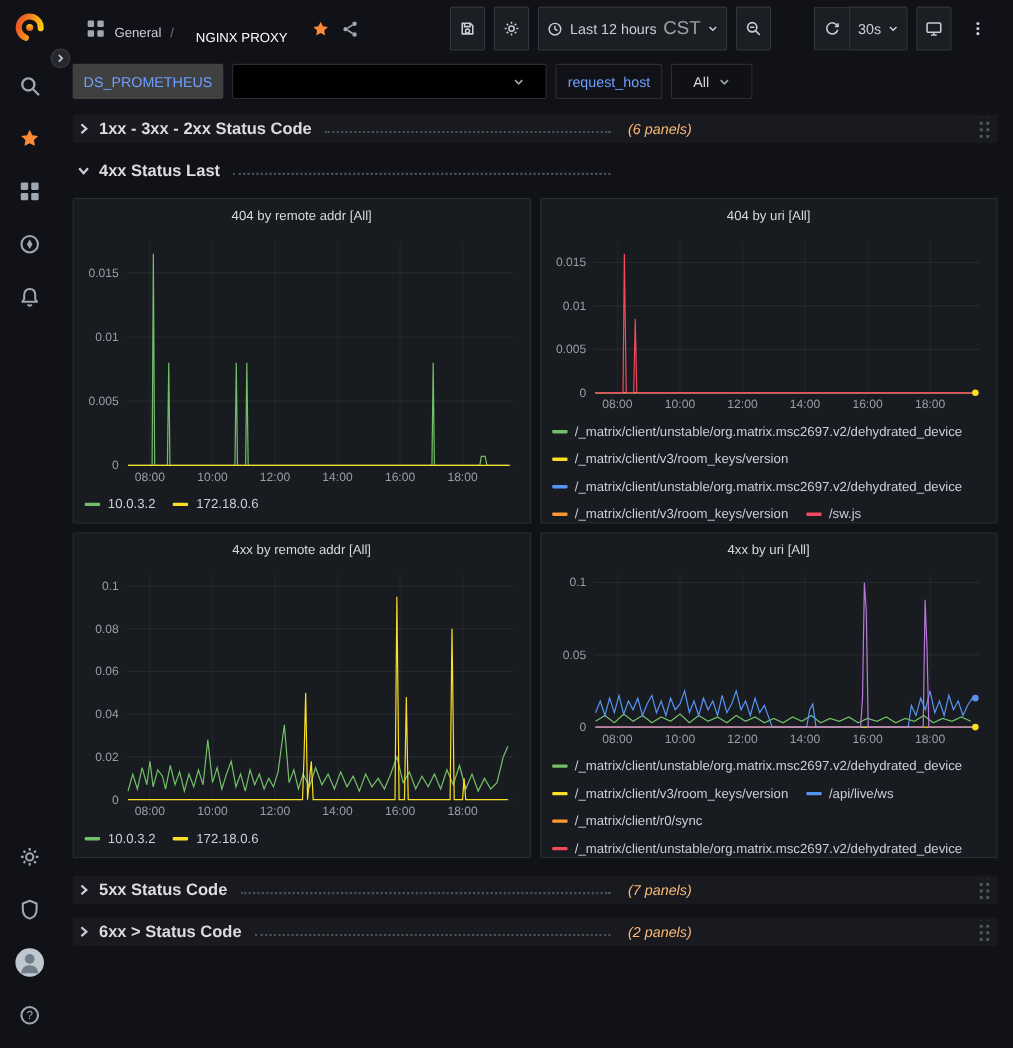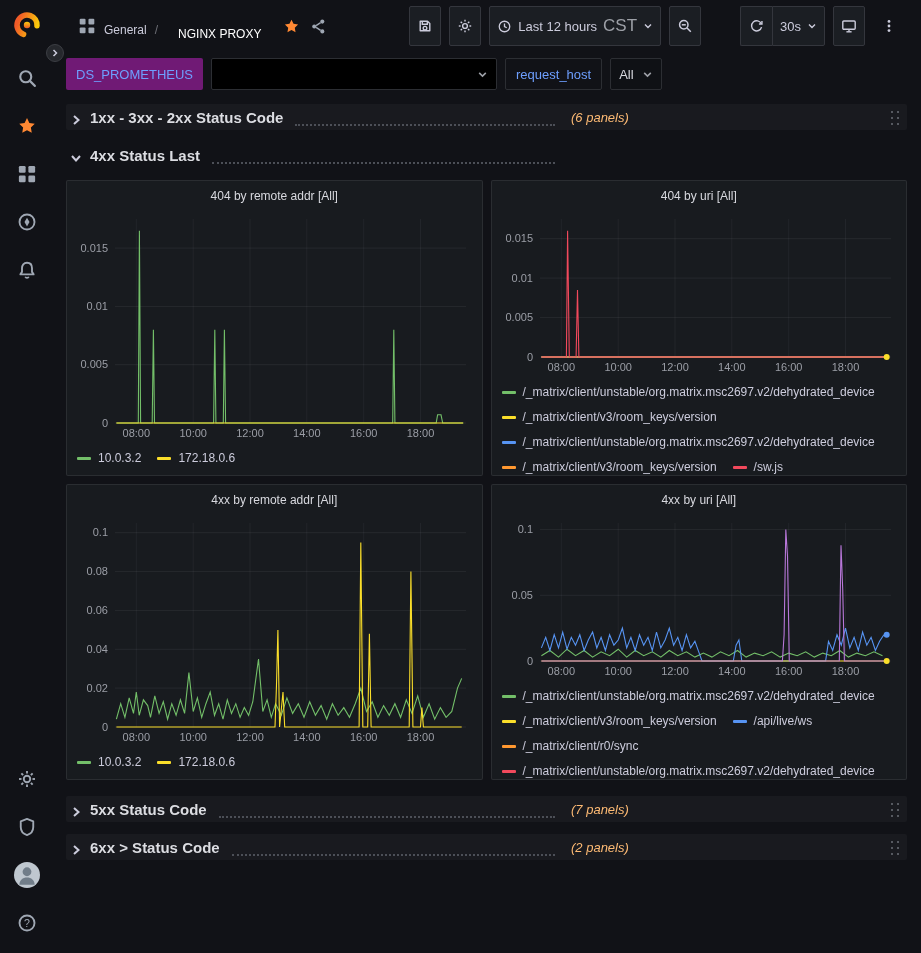--- a/index.html
+++ b/index.html
@@ -35,32 +35,32 @@
     background:#1b1e23;border:1px solid #34363d;border-radius:2px;padding:0 7px;color:#ccccdc;
     font-size:13px;font-family:inherit;cursor:pointer;white-space:nowrap;}
   .tb-btn .tz{font-size:17px;color:#9da0a7;}
   .tb-btn.noborder{border:none;background:transparent;}
   .tb-group{display:inline-flex;padding-left:31px;}
   .tb-group .tb-btn:first-child{border-right:none;border-radius:2px 0 0 2px;}
   .tb-group .tb-btn:last-child{border-radius:0 2px 2px 0;}
 
   
   .submenu{height:44px;flex:none;display:flex;align-items:center;gap:8px;padding:0 16px 0 12px;}
-  .chip{height:32px;display:inline-flex;align-items:center;padding:0 10px;background:#701a75;border-radius:2px;
+  .chip{height:32px;display:inline-flex;align-items:center;padding:0 10px;background:#404040;border-radius:2px;
     color:var(--link-blue,#6e9fff);font-size:13px;}
   .var-select{height:32px;display:inline-flex;align-items:center;justify-content:space-between;gap:8px;
-    background:#0f1115;border:1px solid #2c2e33;border-radius:2px;padding:0 8px;color:#d8d9df;font-size:13px;cursor:pointer;}
+    background:#0f1115;border:1px solid #2c2e33;border-radius:2px;padding:0 19px;color:#d8d9df;font-size:13px;cursor:pointer;}
   .var-select.redacted{width:286px;background:#000;}
   .var-select .chev{display:flex;color:#9da0a7;}
 
   
   .dash{flex:1;overflow:hidden;padding:8px 14px 0 12px;}
   .row-header{display:flex;align-items:center;height:26px;padding:0 6px 0 4px;margin-bottom:12px;cursor:pointer;}
   .row-header.collapsed{background:rgba(204,204,220,0.045);border-radius:2px;}
-  .row-left{display:flex;align-items:flex-end;width:495px;flex:none;min-width:0;}
+  .row-left{display:flex;align-items:center;width:495px;flex:none;min-width:0;}
   .row-chev{display:flex;color:#ccccdc;margin-right:8px;flex:none;}
   .row-title{font-weight:700;font-size:15px;color:#dcdde2;white-space:nowrap;flex:none;}
   .dots{flex:1;height:7px;border-bottom:2px dotted #4c4f57;margin:0 10px 0 12px;}
   .row-count{font-style:italic;color:#fdba74;font-size:13px;margin-left:6px;white-space:nowrap;}
   .row-sp{flex:1;}
   .handle{width:13px;height:20px;flex:none;cursor:grab;
     background-image:radial-gradient(circle,#565960 1.3px,transparent 1.5px);
     background-size:6px 6px;background-position:1px 2px;}
 
   .panels{display:grid;grid-template-columns:1fr 1fr;gap:8px;margin-bottom:16px;}

